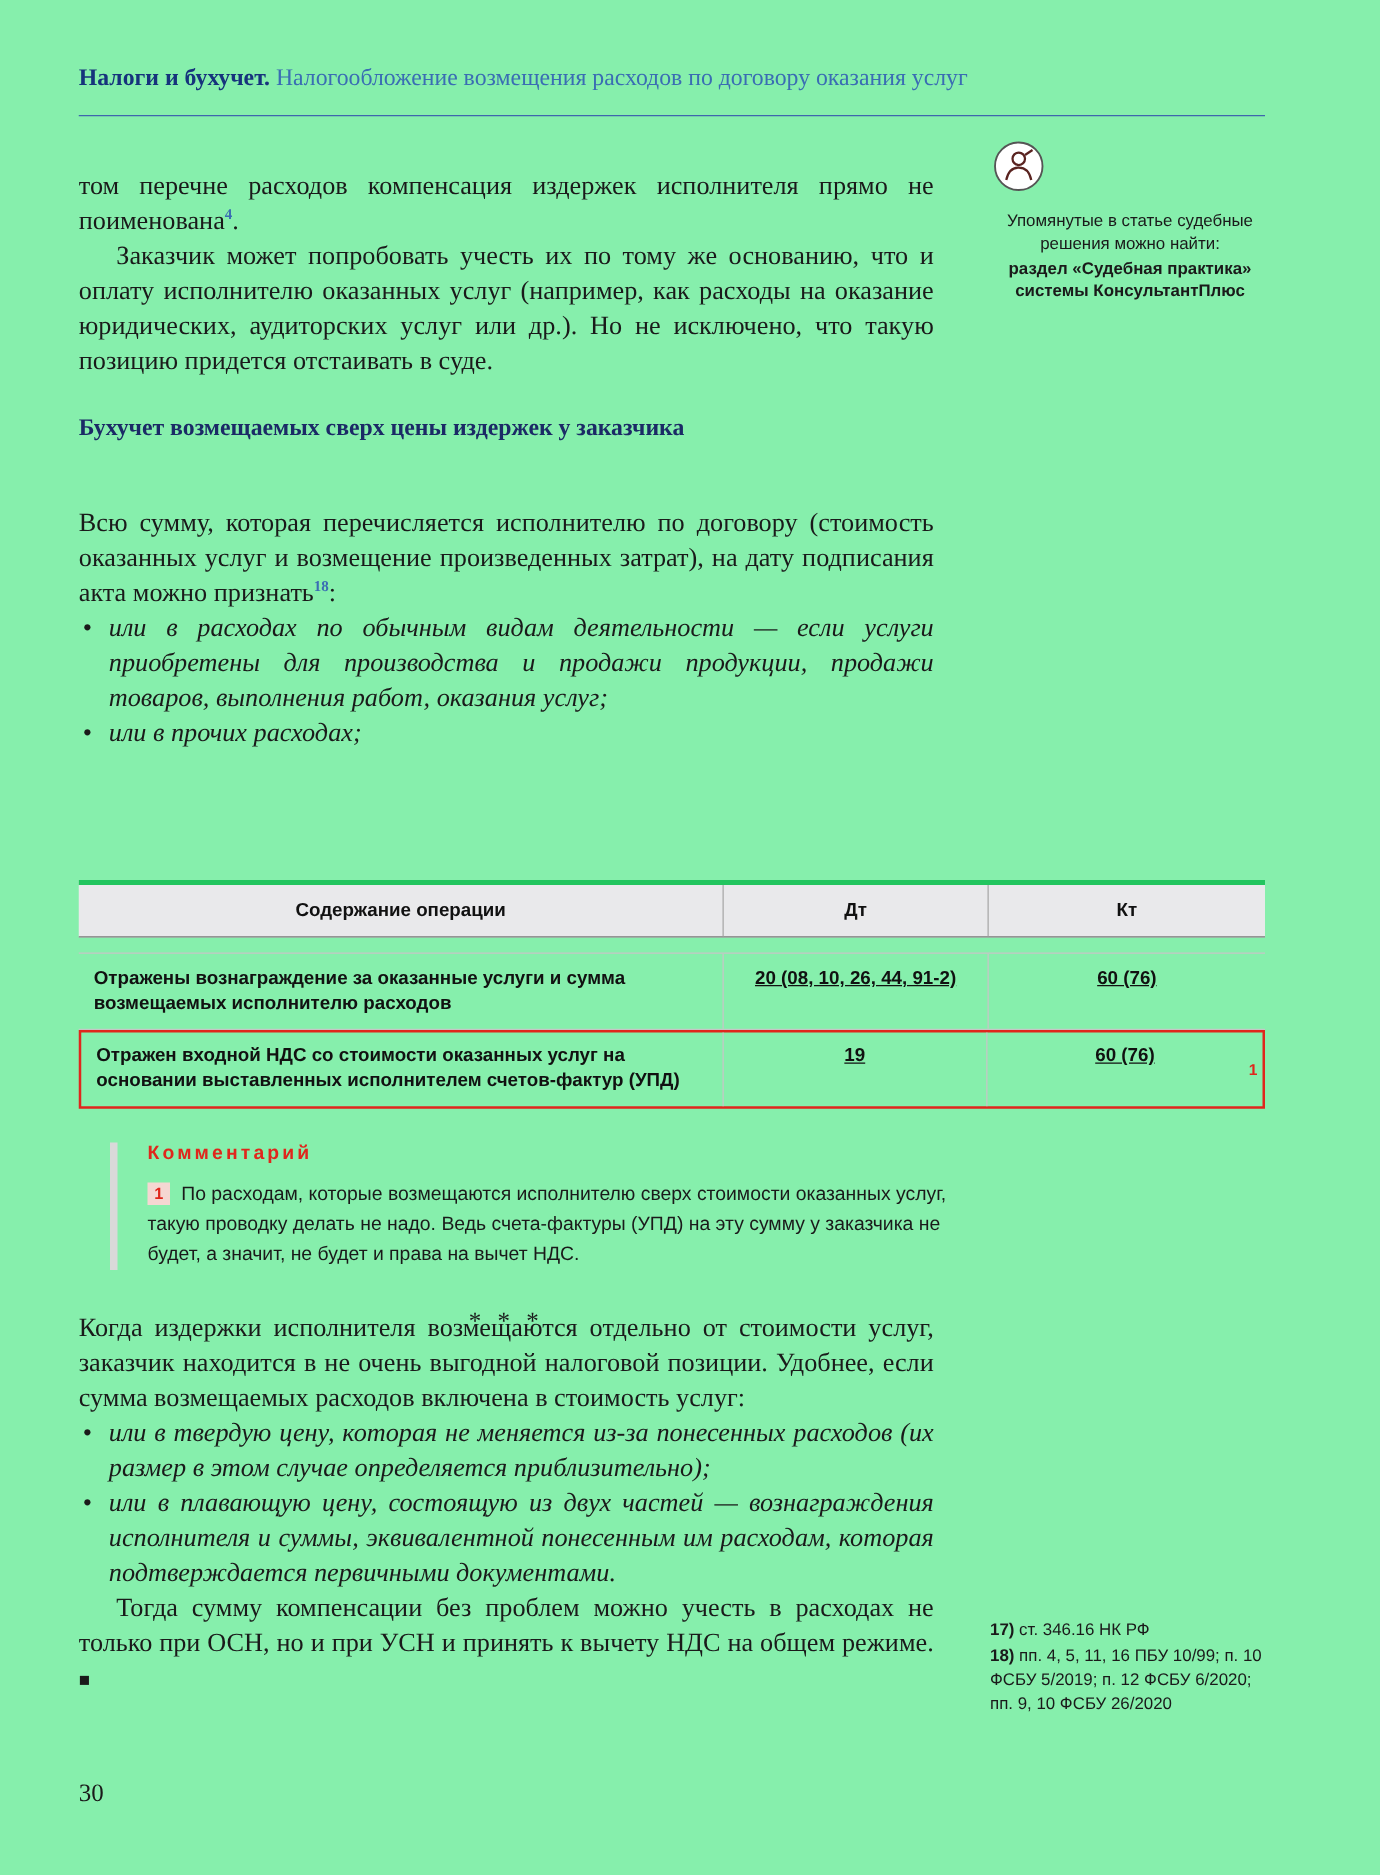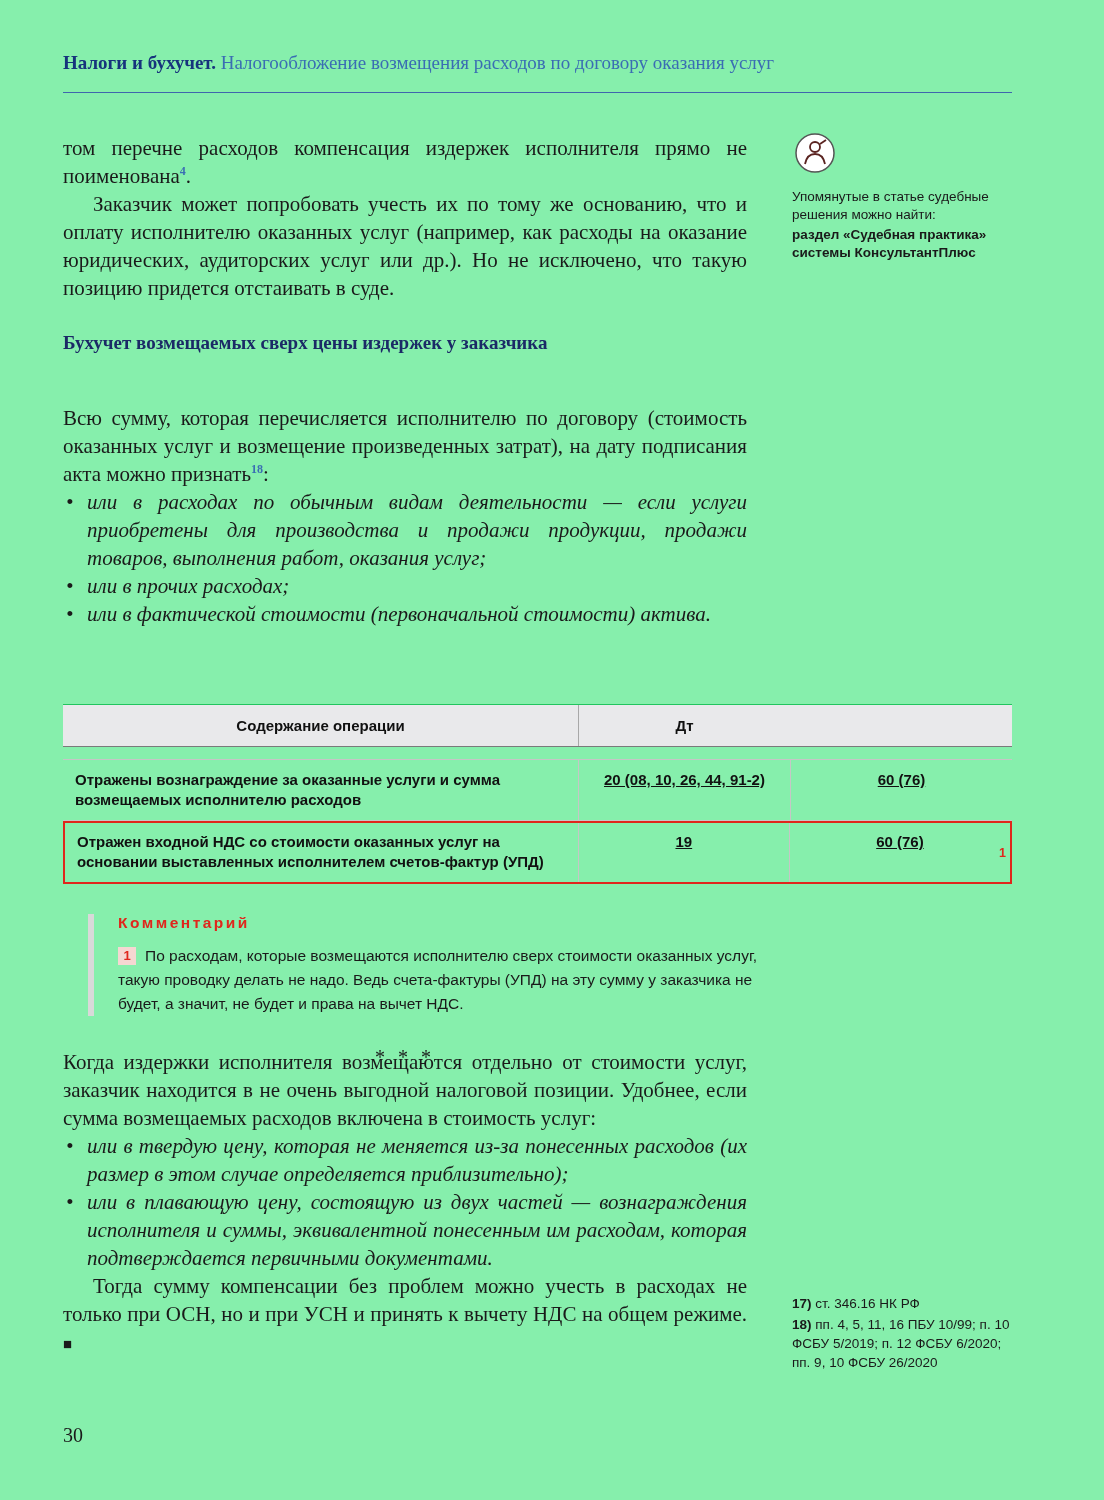--- a/index.html
+++ b/index.html
@@ -27,23 +27,23 @@
   
   .bodytext { font-size: 21px; line-height: 28px; text-align: justify; }
   .bodytext p { margin: 0; }
   .indent { text-indent: 30px; }
   sup.fn { color: #3a6db3; font-size: 12px; font-weight: bold; line-height: 0; }
 
   .intro { position: absolute; left: 63px; top: 134px; width: 684px; }
 
   
   .sidebar-note {
-    position: absolute; left: 792px; top: 132px; width: 224px;
-    font-family: "Liberation Sans", sans-serif;
-    font-size: 13.5px; line-height: 18px; color: #1a1a1a;
+    position: absolute; left: 792px; top: 112px; width: 224px;
+    font-family: "Liberation Sans", sans-serif;
+    font-size: 13.5px; line-height: 18px; color: #1a1a1a; text-align: center;
   }
   .sidebar-icon { display: block; margin: 0 0 14px 2px; }
   .note-bold { font-weight: bold; margin-top: 2px; }
 
   
   .section-heading {
     position: absolute; left: 63px; top: 326px; width: 684px;
     margin: 0;
     font-size: 19px; line-height: 34px; font-weight: bold; color: #1b2a66;
   }
@@ -55,21 +55,21 @@
   ul.bullets li::before { content: "\2022"; position: absolute; left: 3px; }
 
   
   .table-block {
     position: absolute; left: 63px; top: 704px; width: 949px;
     font-family: "Liberation Sans", sans-serif;
     font-size: 15px; font-weight: bold; color: #111;
   }
   .t-header {
     display: flex; background: #e9e9eb;
-    border-top: 1px solid #22c55e; border-bottom: 1px solid #7a7a7a;
+    border-top: 4px solid #22c55e; border-bottom: 1px solid #7a7a7a;
   }
   .t-header .c { display: flex; align-items: center; justify-content: center; text-align: center; padding: 12px 8px; box-sizing: border-box; }
   .c1 { width: 515px; }
   .c2 { width: 212px; }
   .c3 { width: 222px; }
   .t-header .c + .c { border-left: 1px solid #a8a8a8; }
   .t-rows { margin-top: 12px; border-top: 1px solid #c6c6c6; }
   .t-row { display: flex; position: relative; border-bottom: 1px solid #c6c6c6; }
   .t-row .c { padding: 10px 12px; box-sizing: border-box; line-height: 20px; }
   .t-row .c1 { text-align: left; }
@@ -147,28 +147,28 @@
     <div class="note-bold">раздел «Судебная практика» системы КонсультантПлюс</div>
   </aside>
 
   <h2 class="section-heading">Бухучет возмещаемых сверх цены издержек у заказчика</h2>
 
   <section class="section-body bodytext">
     <p><span>Всю сумму, которая перечисляется исполнителю по договору (стоимость оказанных услуг и возмещение произведенных затрат), на дату подписания акта можно признать</span><sup class="fn">18</sup><span>:</span></p>
     <ul class="bullets">
       <li><span>или в расходах по обычным видам деятельности — если услуги приобретены для производства и продажи продукции, продажи товаров, выполнения работ, оказания услуг;</span></li>
       <li><span>или в прочих расходах;</span></li>
-      <li><span>или в фактической стоимости (первоначальной стоимости) актива.</span></li>
     </ul>
   </section>
 
   <section class="table-block">
     <div class="t-header">
       <div class="c c1">Содержание операции</div>
       <div class="c c2">Дт</div>
+      <div class="c c3">Кт</div>
     </div>
     <div class="t-rows">
       <div class="t-row">
         <div class="c c1">Отражены вознаграждение за оказанные услуги и сумма возмещаемых исполнителю расходов</div>
         <div class="c c2">20 (08, 10, 26, 44, 91-2)</div>
         <div class="c c3">60 (76)</div>
       </div>
       <div class="t-row flagged">
         <div class="c c1">Отражен входной НДС со стоимости оказанных услуг на основании выставленных исполнителем счетов-фактур (УПД)</div>
         <div class="c c2">19</div>

